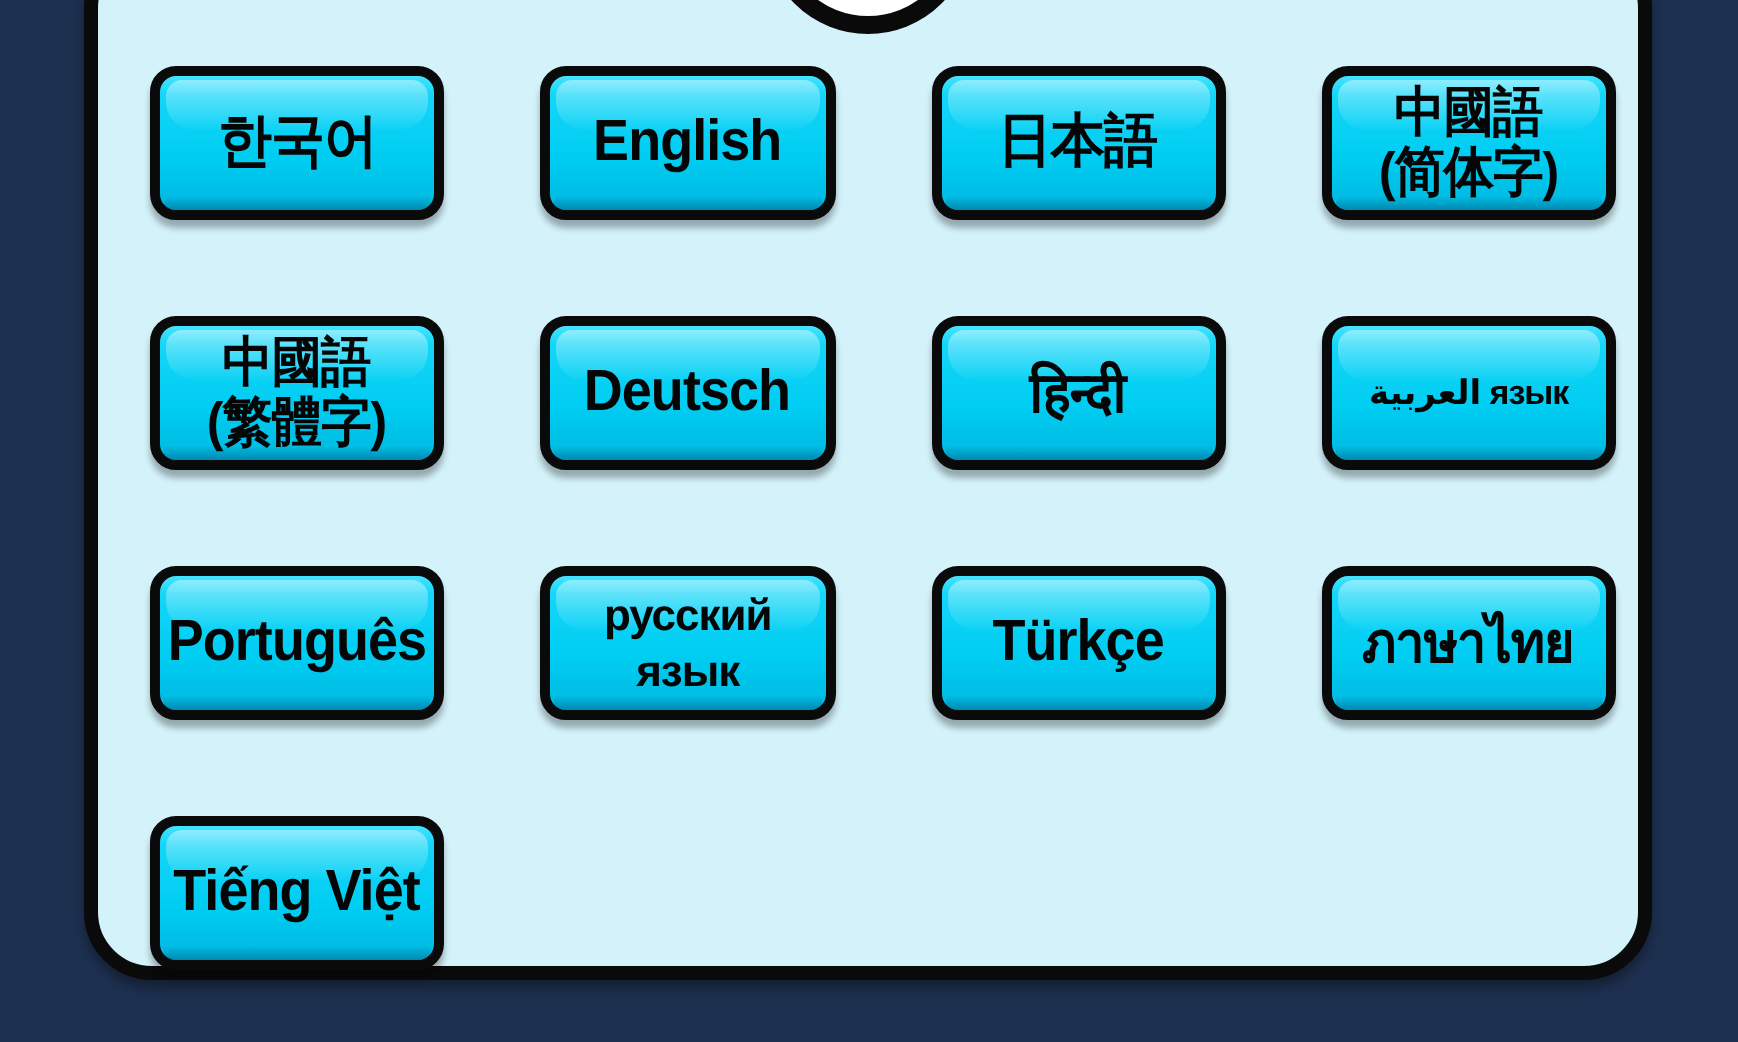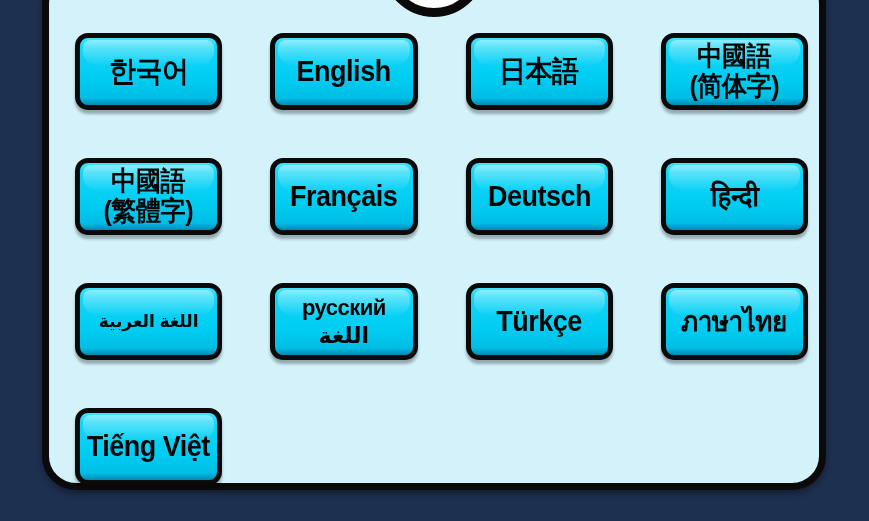--- a/index.html
+++ b/index.html
@@ -168,34 +168,34 @@
       </div>
       <div class="lang-button">
         <span class="lang-label two-line">中國語
 (简体字)</span>
       </div>
       <div class="lang-button">
         <span class="lang-label two-line">中國語
 (繁體字)</span>
       </div>
       <div class="lang-button">
-        <span class="lang-label latin-tight">Français</span>
-      </div>
-      <div class="lang-button">
         <span class="lang-label latin-tight">Deutsch</span>
       </div>
       <div class="lang-button">
         <span class="lang-label indic">हिन्दी</span>
       </div>
       <div class="lang-button">
-        <span class="lang-label arabic">اللغة العربية</span>
+        <span class="lang-label arabic">язык العربية</span>
+      </div>
+      <div class="lang-button">
+        <span class="lang-label latin-tight">Português</span>
       </div>
       <div class="lang-button">
         <span class="lang-label cyrillic">русский
-اللغة</span>
+язык</span>
       </div>
       <div class="lang-button">
         <span class="lang-label latin-tight">Türkçe</span>
       </div>
       <div class="lang-button">
         <span class="lang-label indic">ภาษาไทย</span>
       </div>
       <div class="lang-button">
         <span class="lang-label latin-tight">Tiếng Việt</span>
       </div>

